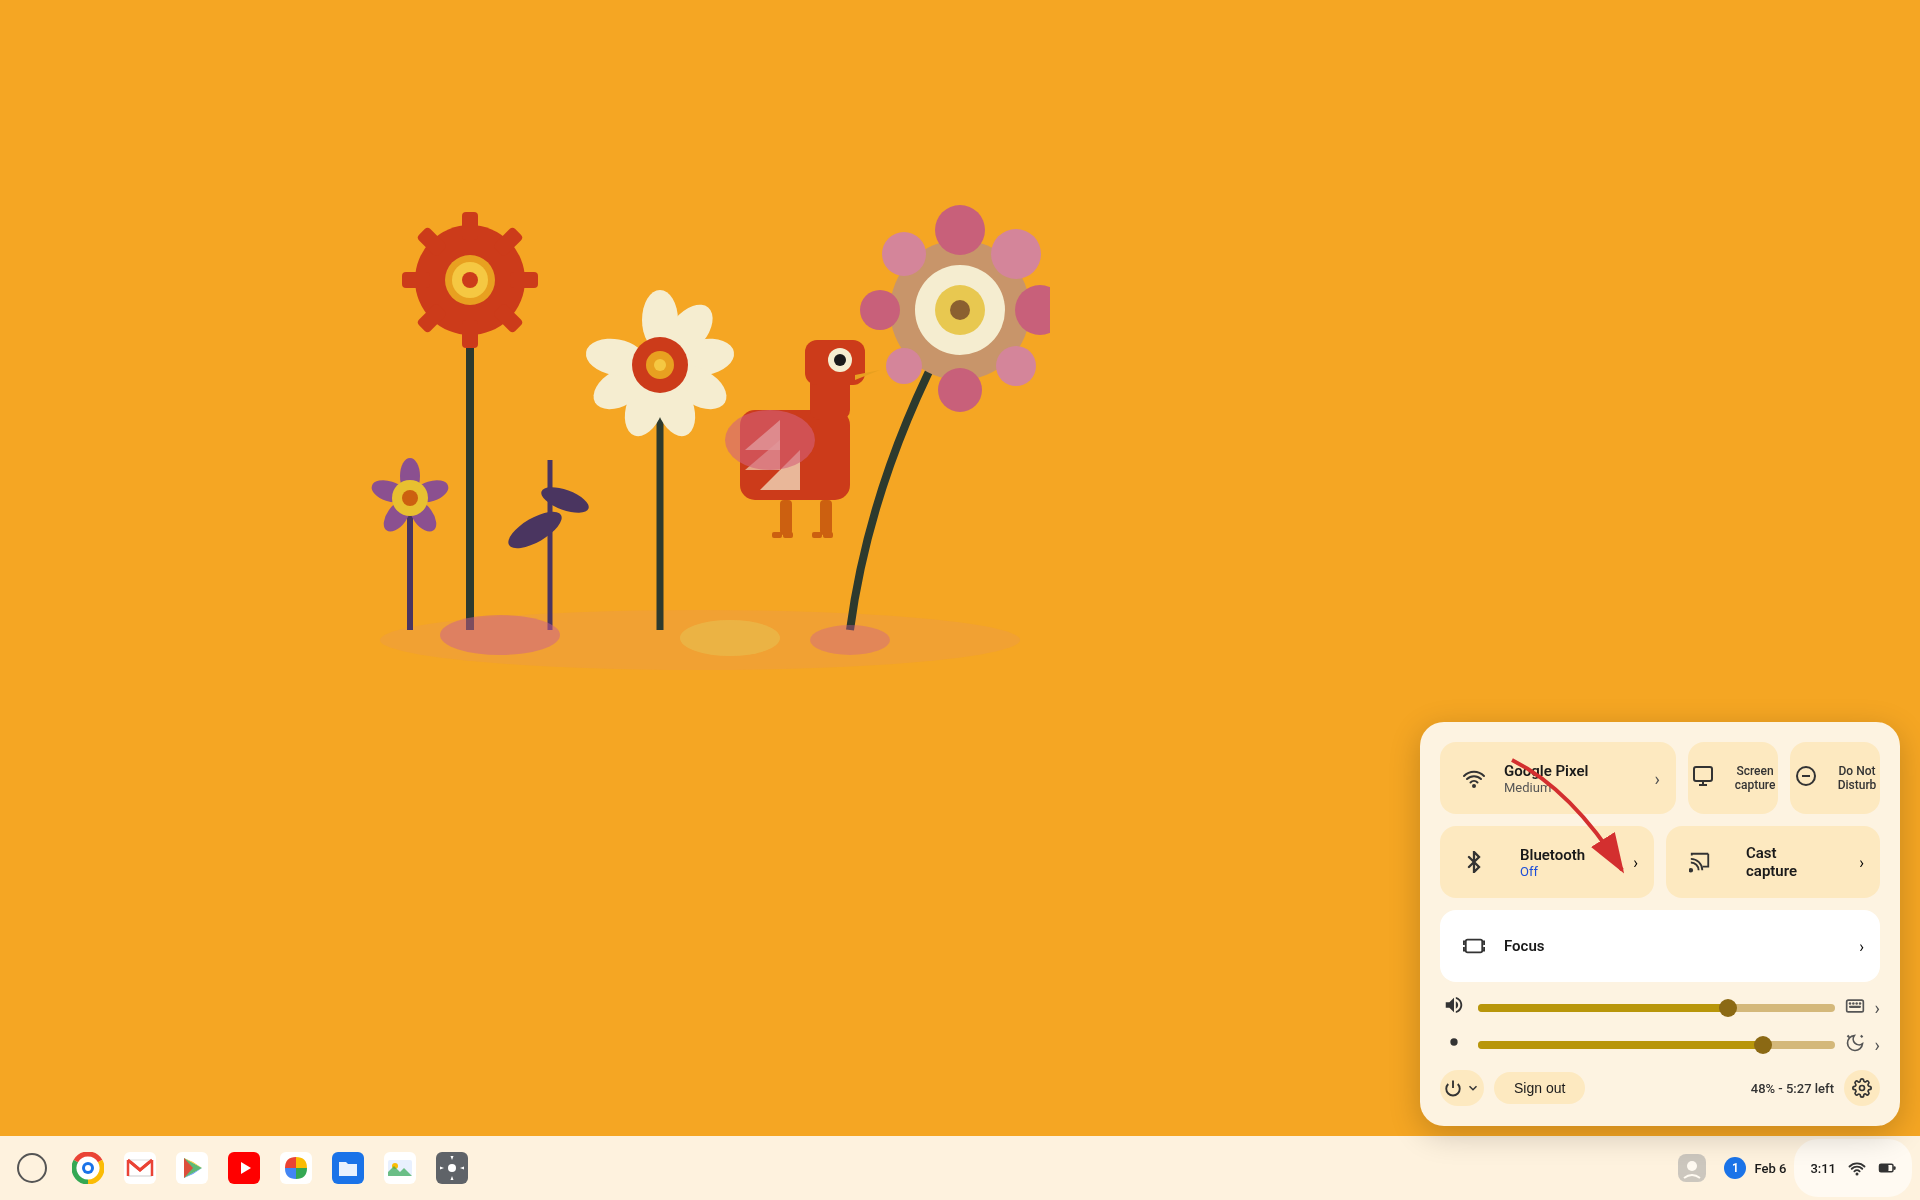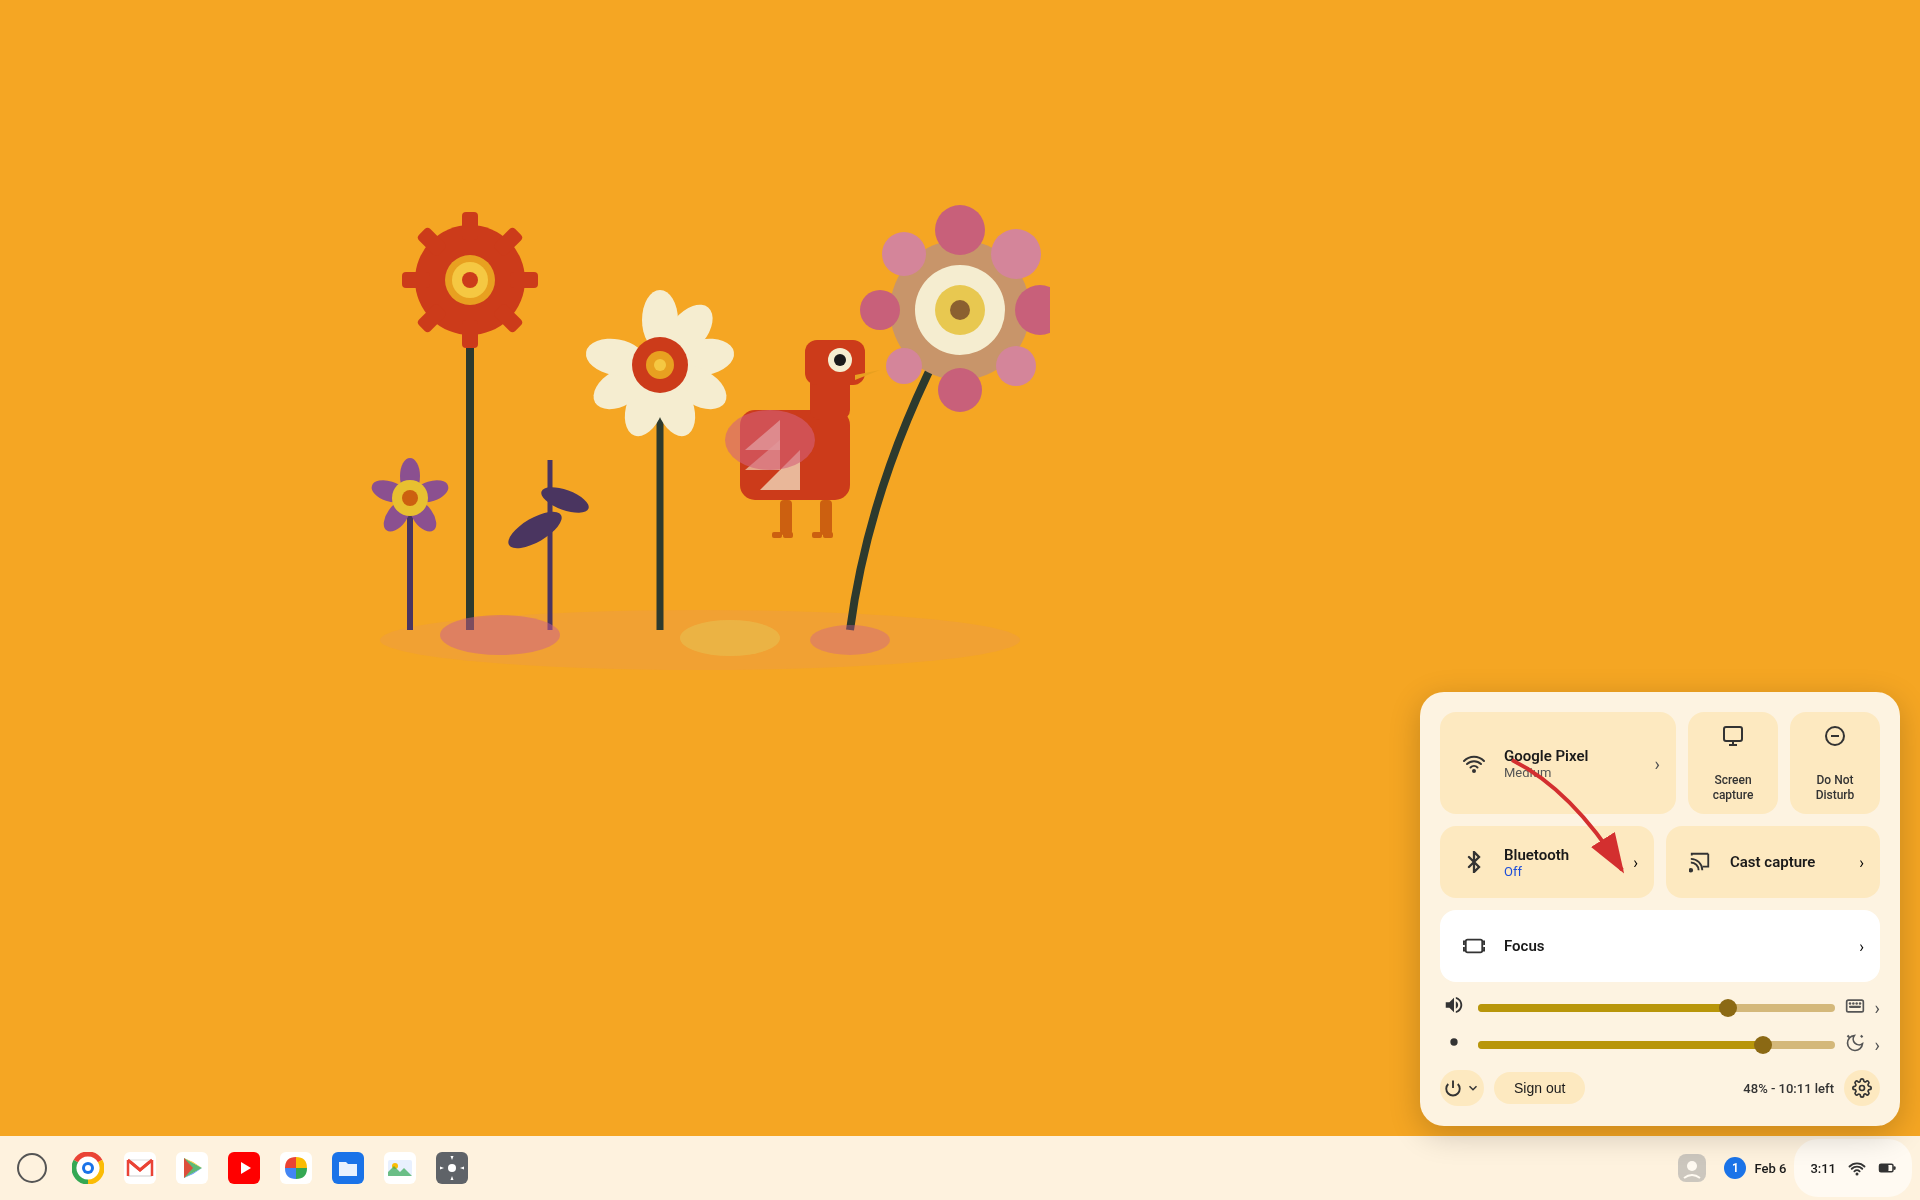--- a/index.html
+++ b/index.html
@@ -154,21 +154,21 @@
       font-size: 18px;
     }
 
     
     .qs-tile-small {
       width: 90px;
       background: #FDE9C0;
       border-radius: 16px;
       padding: 12px;
       display: flex;
-      flex-direction: column;
+      flex-direction: row;
       align-items: center;
       justify-content: center;
       cursor: pointer;
       min-height: 72px;
       gap: 20px;
     }
 
     .qs-tile-small .tile-icon {
       font-size: 22px;
       color: #333;
@@ -183,21 +183,21 @@
     }
 
     
     .qs-tile-half {
       flex: 1;
       background: #FDE9C0;
       border-radius: 16px;
       padding: 14px 16px;
       display: flex;
       align-items: center;
-      gap: 12px;
+      gap: 28px;
       cursor: pointer;
       min-height: 72px;
       justify-content: space-between;
     }
 
     .qs-tile-half .tile-info {
       flex: 1;
     }
 
     .qs-tile-half .tile-title {
@@ -649,21 +649,21 @@
       <button class="power-btn">
         <svg width="18" height="18" viewBox="0 0 24 24" fill="none" stroke="#333" stroke-width="2.5">
           <path d="M18.36 6.64a9 9 0 1 1-12.73 0"></path>
           <line x1="12" y1="2" x2="12" y2="12"></line>
         </svg>
         <svg width="14" height="14" viewBox="0 0 24 24" fill="none" stroke="#333" stroke-width="2.5">
           <polyline points="6 9 12 15 18 9"></polyline>
         </svg>
       </button>
       <button class="sign-out-btn">Sign out</button>
-      <span class="battery-info">48% - 10:11 left</span>
+      <span class="battery-info">48% - 5:27 left</span>
       <button class="settings-btn">
         <svg width="20" height="20" viewBox="0 0 24 24" fill="none" stroke="#333" stroke-width="2">
           <circle cx="12" cy="12" r="3"></circle>
           <path d="M19.4 15a1.65 1.65 0 0 0 .33 1.82l.06.06a2 2 0 0 1-2.83 2.83l-.06-.06a1.65 1.65 0 0 0-1.82-.33 1.65 1.65 0 0 0-1 1.51V21a2 2 0 0 1-4 0v-.09A1.65 1.65 0 0 0 9 19.4a1.65 1.65 0 0 0-1.82.33l-.06.06a2 2 0 0 1-2.83-2.83l.06-.06A1.65 1.65 0 0 0 4.68 15a1.65 1.65 0 0 0-1.51-1H3a2 2 0 0 1 0-4h.09A1.65 1.65 0 0 0 4.6 9a1.65 1.65 0 0 0-.33-1.82l-.06-.06a2 2 0 0 1 2.83-2.83l.06.06A1.65 1.65 0 0 0 9 4.68a1.65 1.65 0 0 0 1-1.51V3a2 2 0 0 1 4 0v.09a1.65 1.65 0 0 0 1 1.51 1.65 1.65 0 0 0 1.82-.33l.06-.06a2 2 0 0 1 2.83 2.83l-.06.06A1.65 1.65 0 0 0 19.4 9a1.65 1.65 0 0 0 1.51 1H21a2 2 0 0 1 0 4h-.09a1.65 1.65 0 0 0-1.51 1z"></path>
         </svg>
       </button>
     </div>
   </div>
 
   <svg style="position:absolute; right: 248px; bottom: 310px; width: 180px; height: 140px; pointer-events: none; z-index: 300;" viewBox="0 0 180 140">

